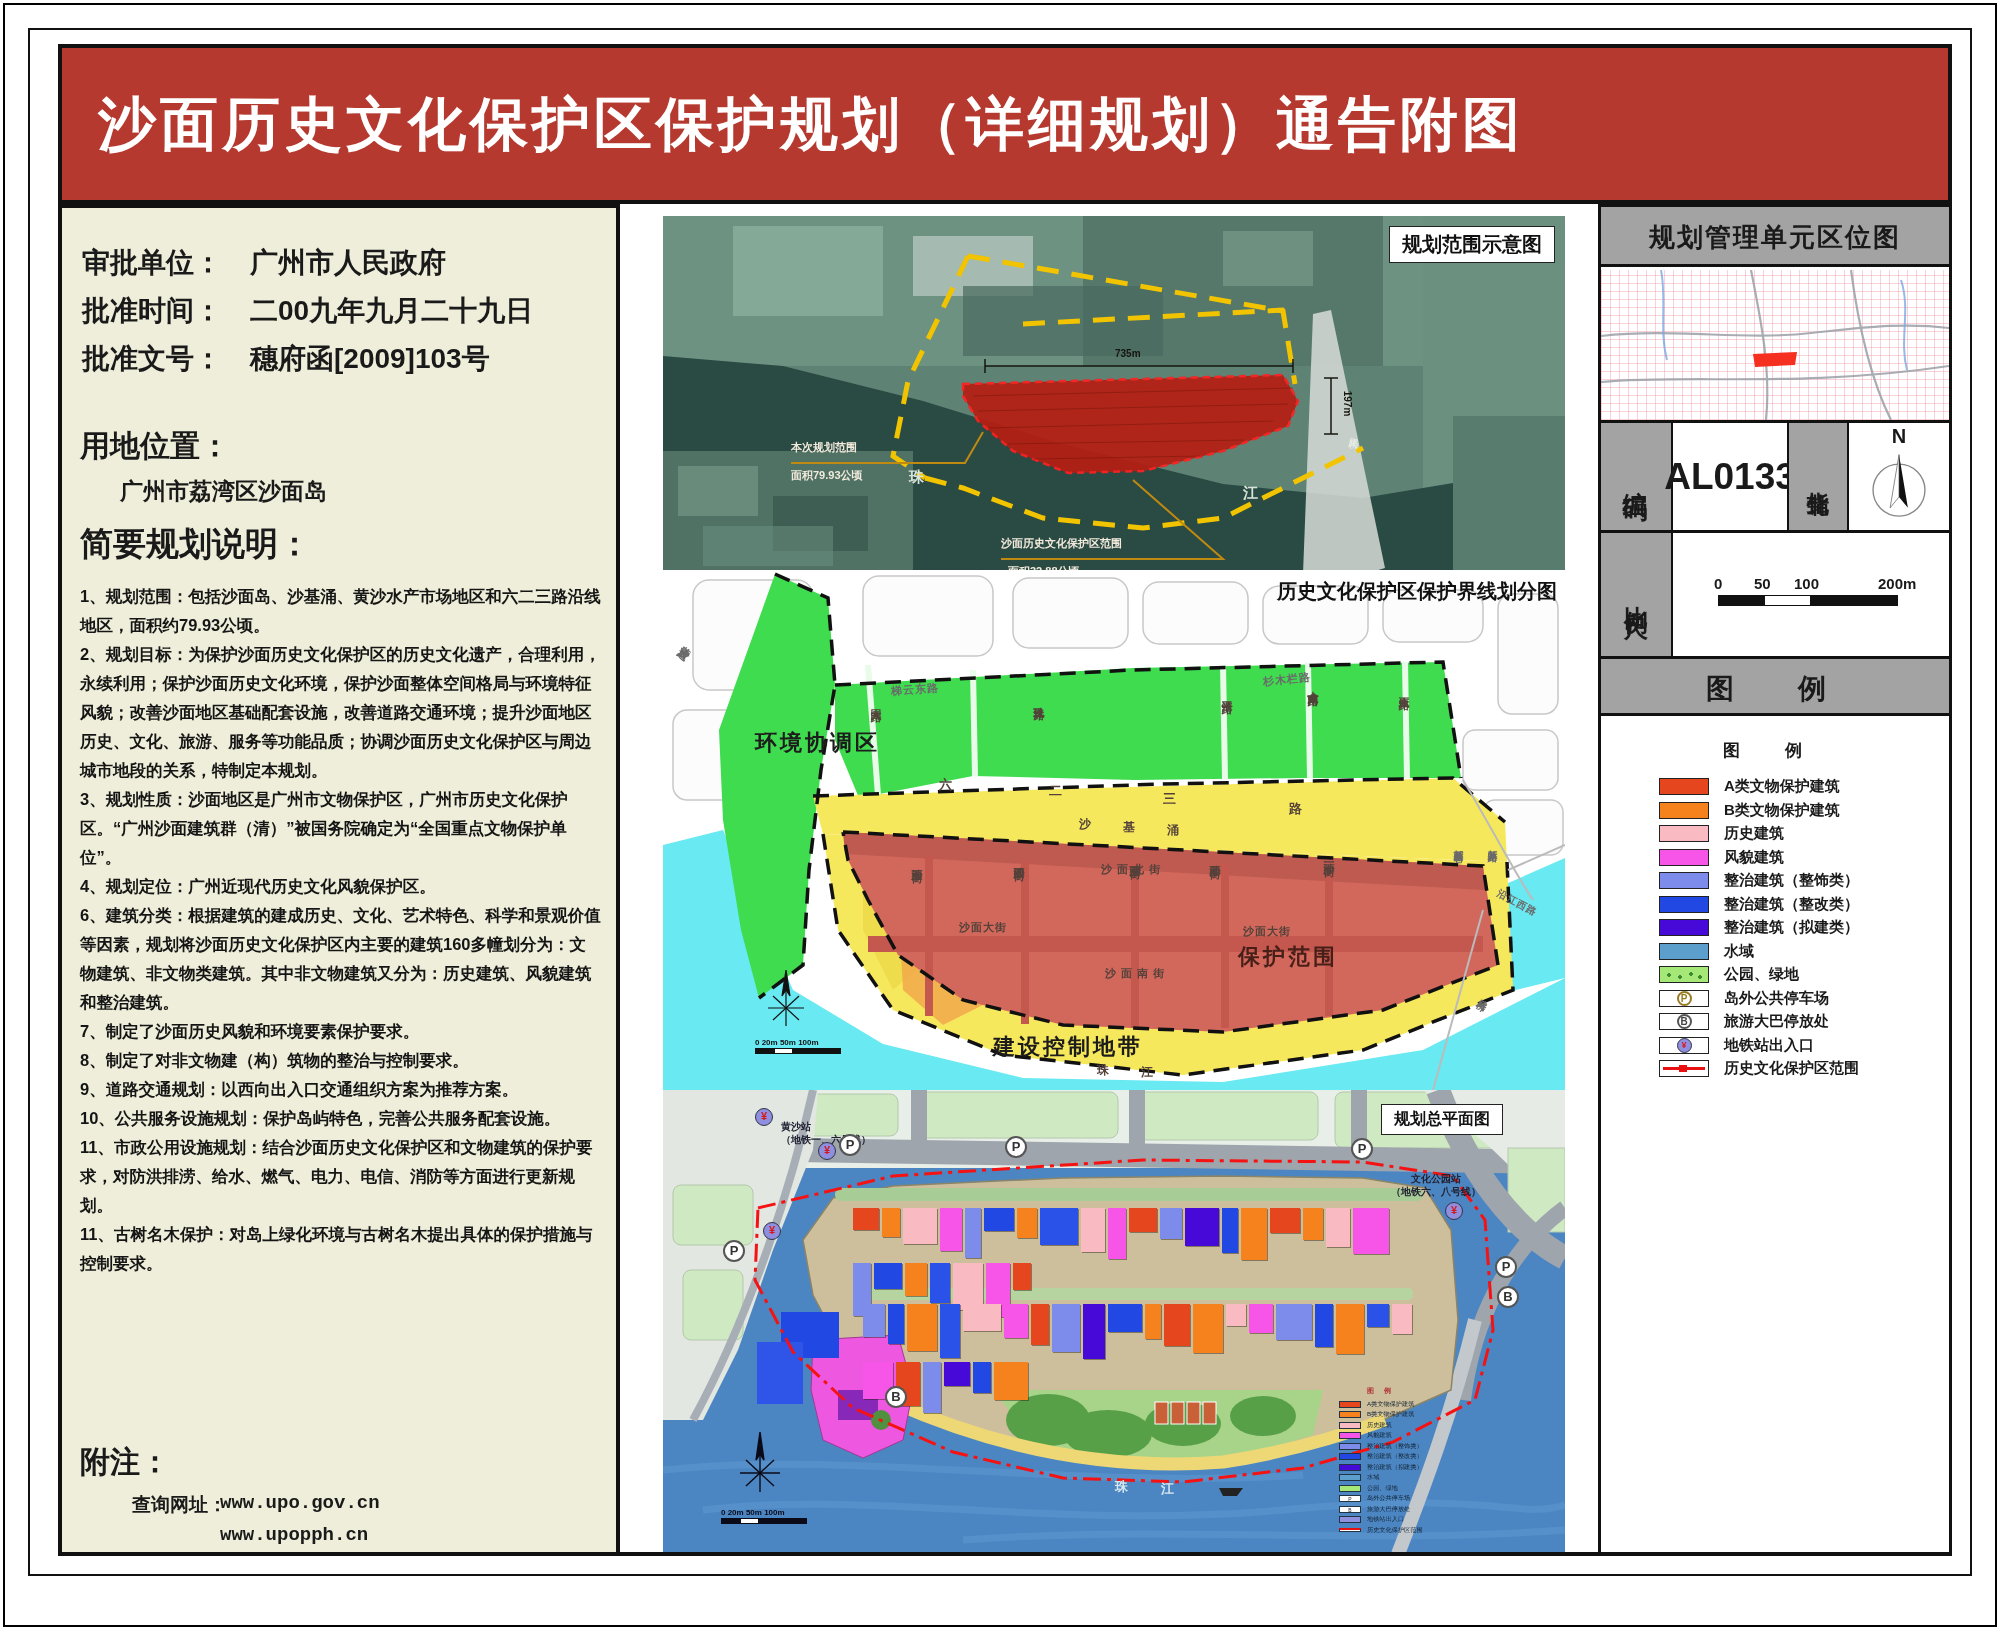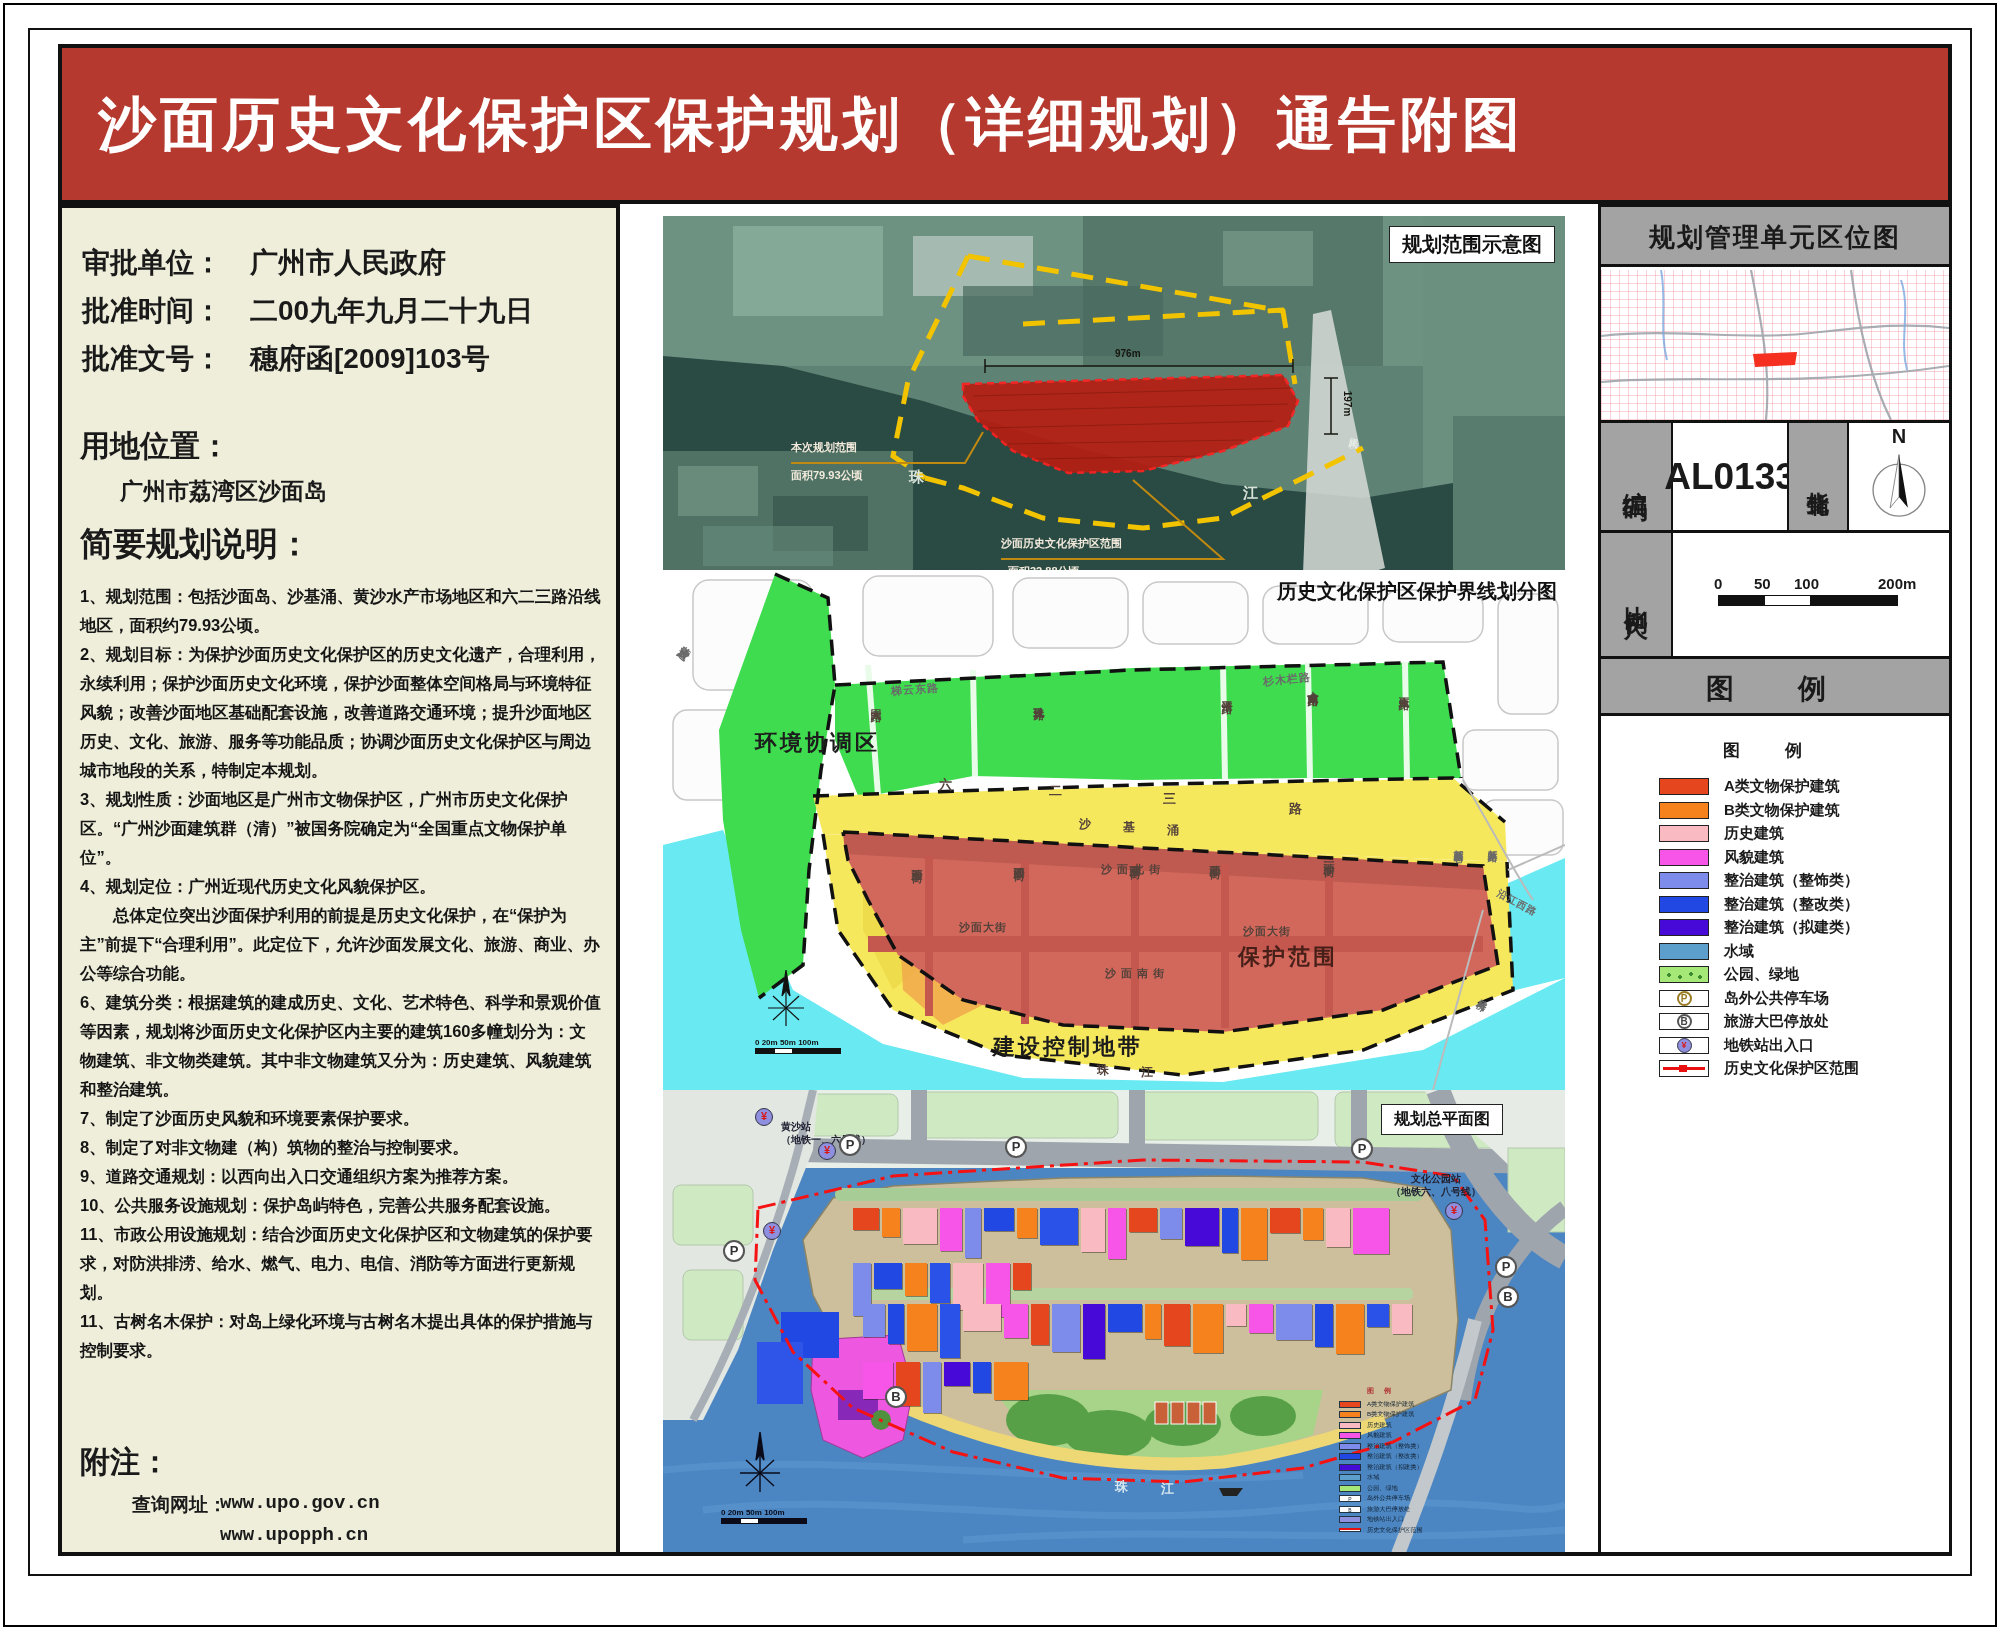--- a/index.html
+++ b/index.html
@@ -130,21 +130,20 @@
 
     <div class="h1" style="top:218px">用地位置：</div>
     <div class="loc-val" style="top:268px">广州市荔湾区沙面岛</div>
 
     <div class="h1 big" style="top:314px">简要规划说明：</div>
     <div class="body-text" style="top:374px">
       <p>1、规划范围：包括沙面岛、沙基涌、黄沙水产市场地区和六二三路沿线地区，面积约79.93公顷。</p>
       <p>2、规划目标：为保护沙面历史文化保护区的历史文化遗产，合理利用，永续利用；保护沙面历史文化环境，保护沙面整体空间格局与环境特征风貌；改善沙面地区基础配套设施，改善道路交通环境；提升沙面地区历史、文化、旅游、服务等功能品质；协调沙面历史文化保护区与周边城市地段的关系，特制定本规划。</p>
       <p>3、规划性质：沙面地区是广州市文物保护区，广州市历史文化保护区。“广州沙面建筑群（清）”被国务院确定为“全国重点文物保护单位”。</p>
       <p>4、规划定位：广州近现代历史文化风貌保护区。</p>
-      <p>　　总体定位突出沙面保护利用的前提是历史文化保护，在“保护为主”前提下“合理利用”。此定位下，允许沙面发展文化、旅游、商业、办公等综合功能。</p>
       <p>6、建筑分类：根据建筑的建成历史、文化、艺术特色、科学和景观价值等因素，规划将沙面历史文化保护区内主要的建筑160多幢划分为：文物建筑、非文物类建筑。其中非文物建筑又分为：历史建筑、风貌建筑和整治建筑。</p>
       <p>7、制定了沙面历史风貌和环境要素保护要求。</p>
       <p>8、制定了对非文物建（构）筑物的整治与控制要求。</p>
       <p>9、道路交通规划：以西向出入口交通组织方案为推荐方案。</p>
       <p>10、公共服务设施规划：保护岛屿特色，完善公共服务配套设施。</p>
       <p>11、市政公用设施规划：结合沙面历史文化保护区和文物建筑的保护要求，对防洪排涝、给水、燃气、电力、电信、消防等方面进行更新规划。</p>
       <p>11、古树名木保护：对岛上绿化环境与古树名木提出具体的保护措施与控制要求。</p>
     </div>
 
     <div class="h1" style="top:1234px">附注：</div>
@@ -194,21 +193,21 @@
         <line x1="661" y1="162" x2="675" y2="162"></line>
           <line x1="661" y1="218" x2="675" y2="218"></line>
       </g>
 
       <g stroke="#C08A10" stroke-width="2" fill="none">
         <path d="M128,247 L302,247 L320,216"></path>
         <path d="M338,343 L560,343 L470,264"></path>
       </g>
     </svg>
     <div class="map-title boxed" style="right:10px;top:10px;font-size:20px;">规划范围示意图</div>
-    <div class="lab dim" style="left:452px;top:132px;">976m</div>
+    <div class="lab dim" style="left:452px;top:132px;">735m</div>
     <div class="lab dim" style="left:672px;top:182px;transform:rotate(90deg);">197m</div>
     <div class="lab gold" style="left:128px;top:224px;">本次规划范围</div>
     <div class="lab gold" style="left:128px;top:252px;">面积79.93公顷</div>
     <div class="lab gold" style="left:338px;top:320px;">沙面历史文化保护区范围</div>
     <div class="lab gold" style="left:345px;top:348px;">面积32.88公顷</div>
     <div class="lab riverchar" style="left:246px;top:252px;">珠</div>
     <div class="lab riverchar" style="left:580px;top:268px;">江</div>
     <div class="lab" style="left:686px;top:215px;color:#E6EDE6;font-size:10px;writing-mode:vertical-rl;text-orientation:upright;transform:rotate(12deg);">人民桥</div>
   </div>
 

